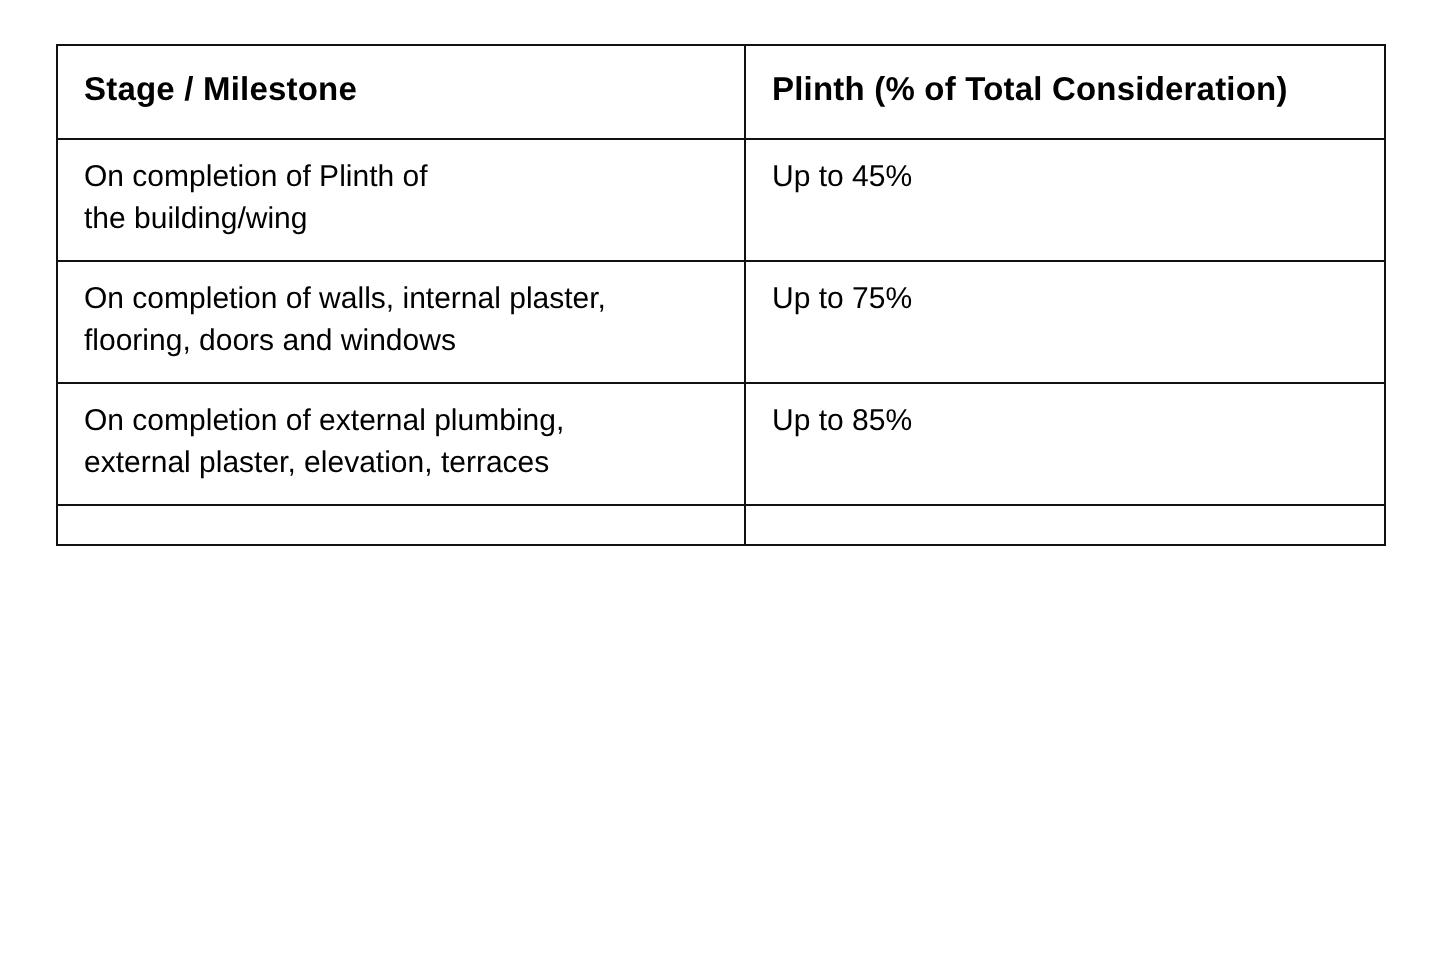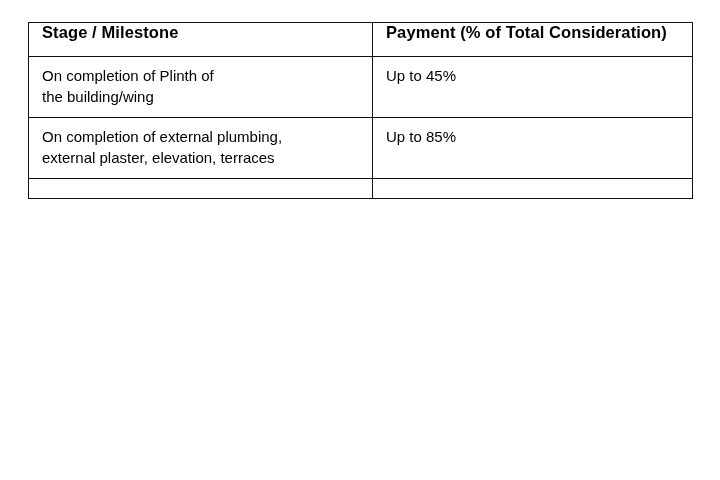--- a/index.html
+++ b/index.html
@@ -37,21 +37,21 @@
   table.payment-table th,
   table.payment-table td {
     border: 1px solid #111111;
     vertical-align: top;
     padding: 9px 13px 10px 13px;
     text-align: left;
   }
   table.payment-table thead th {
     font-size: 16.5px;
     font-weight: bold;
-    padding-top: 0;
+    padding-top: 13px;
     padding-bottom: 14px;
     line-height: 1.15;
     letter-spacing: 0.1px;
   }
   table.payment-table tbody td {
     font-size: 15px;
     font-weight: normal;
     line-height: 1.33;
   }
   .cell-line {
@@ -71,31 +71,40 @@
 <div class="page">
   <div class="table-wrap">
     <table class="payment-table">
       <colgroup>
         <col class="c1">
         <col class="c2">
       </colgroup>
       <thead>
         <tr>
           <th>Stage / Milestone</th>
-          <th>Payment (% of Total Consideration)</th>
+          <th>Plinth (% of Total Consideration)</th>
         </tr>
       </thead>
       <tbody>
         <tr>
           <td>
             <span class="cell-line">On completion of Plinth of</span>
             <span class="cell-line">the building/wing</span>
           </td>
           <td>
             <span class="pay-line cell-line">Up to 45%</span>
+          </td>
+        </tr>
+        <tr>
+          <td>
+            <span class="cell-line">On completion of walls, internal plaster,</span>
+            <span class="cell-line">flooring, doors and windows</span>
+          </td>
+          <td>
+            <span class="pay-line cell-line">Up to 75%</span>
           </td>
         </tr>
         <tr>
           <td>
             <span class="cell-line">On completion of external plumbing,</span>
             <span class="cell-line">external plaster, elevation, terraces</span>
           </td>
           <td>
             <span class="pay-line cell-line">Up to 85%</span>
           </td>

